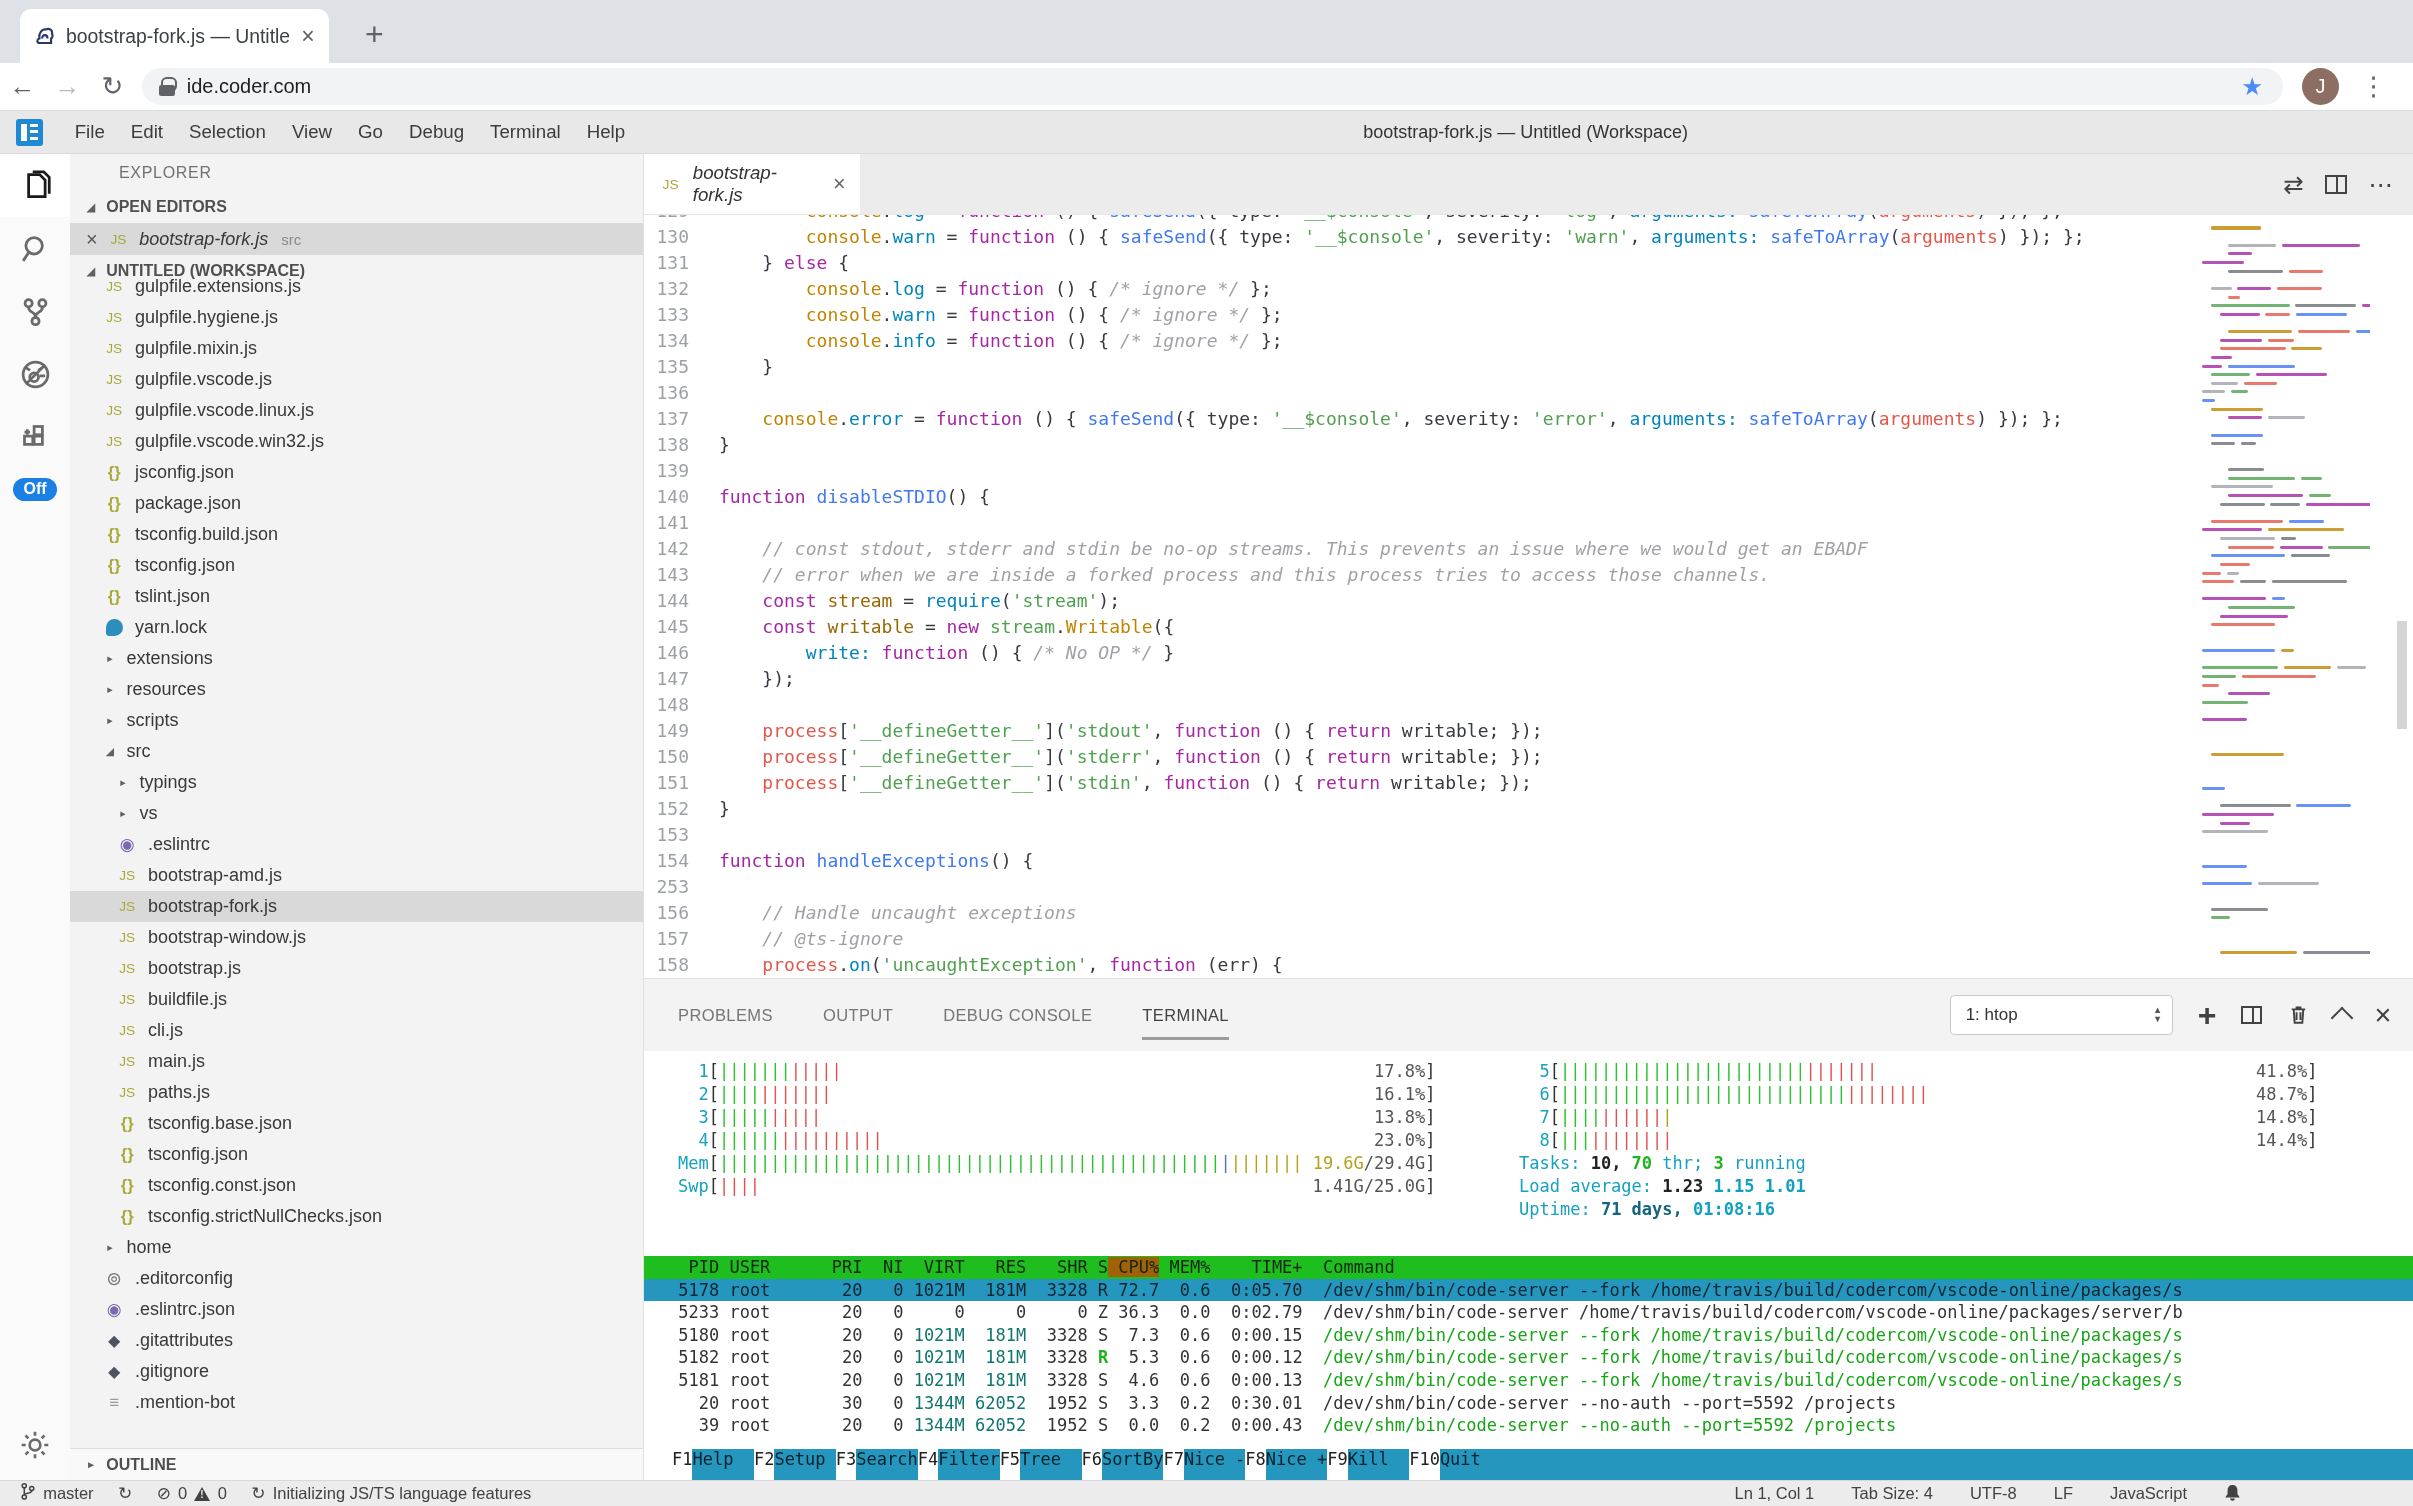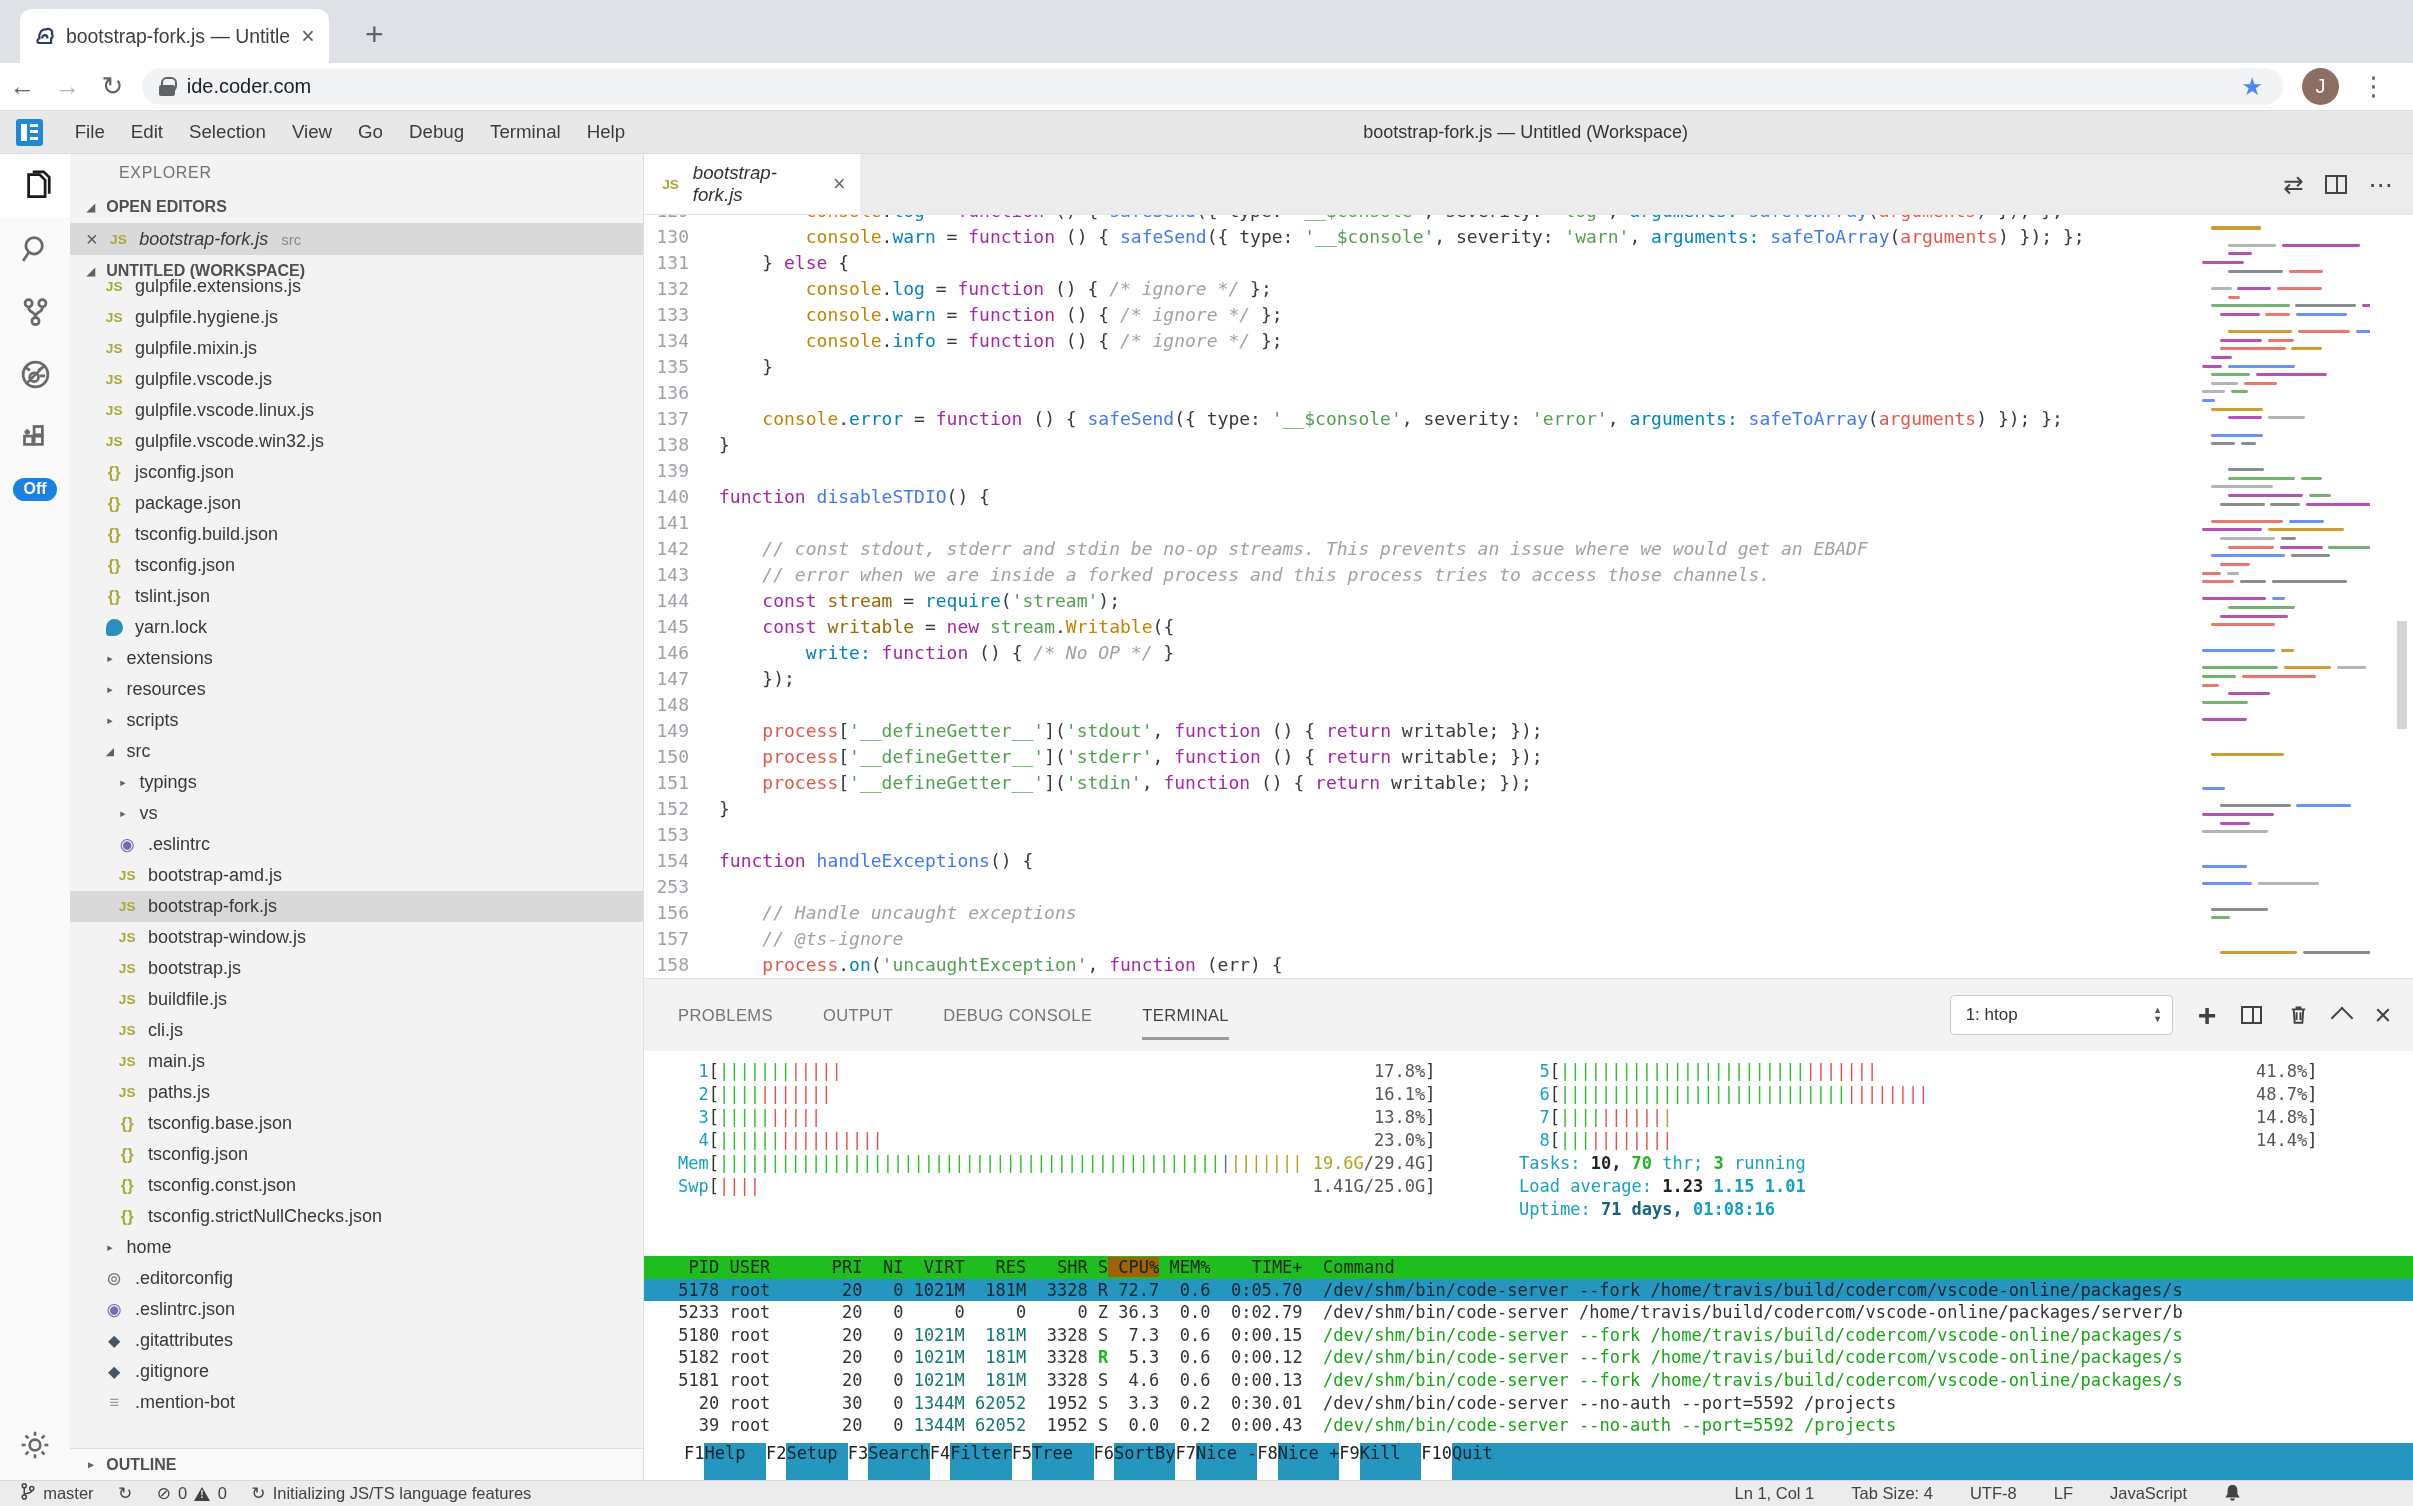--- a/index.html
+++ b/index.html
@@ -55,21 +55,21 @@
   .sec-h{height:32px;display:flex;align-items:center;gap:7.2px;padding-left:13px;font-size:16px;font-weight:bold;color:#4F4F4F}
   .chev{font-size:10.8px;color:#616161;width:16px;text-align:center}
   .oe-item{height:32px;display:flex;align-items:center;gap:8.6px;padding-left:16px;background:#D9D9D9;font-size:18px;color:#383838}
   .oe-close{font-size:20px;color:#555}
   .oe-label{font-style:italic}
   .oe-detail{font-size:15px;color:#8A8A8A;margin-left:4.3px}
   .tree{flex:1;overflow:hidden;margin-top:-16px}
   .trow{height:31px;display:flex;align-items:center;gap:8.6px;font-size:18px;color:#383838;white-space:nowrap}
   .trow.sel{background:#D9D9D9}
   .fi{width:24.4px;text-align:center;flex:0 0 24.4px}
-  .fi-js{color:#A9A93A;font-size:13.7px;font-weight:bold}
+  .fi-js{color:#A9A93A;font-size:13.7px;font-weight:normal}
   .fi-json{color:#A9A93A;font-size:16.5px;font-weight:bold}
   .fi-eslint{color:#7B68AF;font-size:17px}
   .fi-gear{color:#777;font-size:18.7px}
   .fi-git{color:#4A5561;font-size:16px}
   .fi-txt{color:#9a9a9a;font-size:17px}
   .fi-yarn{display:inline-block}
   .fi-yarn i{display:block;width:17px;height:17px;margin:0 auto;background:#2C8EBB;border-radius:50% 50% 50% 20%;}
   .outline{height:32px;border-top:0.7px solid #DDD;display:flex;align-items:center;gap:7.2px;padding-left:13px;
     font-size:16px;font-weight:bold;color:#4F4F4F;background:#F9F9F9}
 
@@ -125,21 +125,21 @@
   .t-cb{color:#12A0C0;font-weight:bold}.t-bb{color:#14647E;font-weight:bold}
   .bt-g{color:#2EC12E}.bt-r{color:#E0524E}.bt-y{color:#B5A21C}.bt-b{color:#4B6FD6}
   .t-y{color:#B5A21C}
   .htable{position:absolute;left:0;right:0;top:205px}
   .hrow{white-space:pre;font:17px/22.6px "DejaVu Sans Mono",monospace;padding-left:24px;overflow:hidden}
   .hrow.hdr{background:#1FBE1F;color:#102810}
   .hs{background:#a16207}
   .hrow.sel{background:#2596BE}
   .hrow.sel span{color:#0D2730}
   .t-cy{color:#0f766e}.t-g2{color:#17A517}
-  .fnbar{position:absolute;left:16px;right:0;bottom:0;height:37px;display:flex;font:17px/21.6px "DejaVu Sans Mono",monospace}
+  .fnbar{position:absolute;left:4px;right:0;bottom:0;height:31px;display:flex;font:17px/21.6px "DejaVu Sans Mono",monospace}
   .fnbar .lead{width:24px;background:#fff}
   .fk-key{background:#fff;color:#222;white-space:pre}
   .fk-label{background:#2596BE;color:#08222B;white-space:pre}
   .fk-fill{flex:1;background:#2596BE}
 
   
   .statusbar{height:26px;background:#ECECEC;border-top:0.7px solid #D8D8D8;display:flex;align-items:center;
     font-size:16.5px;color:#424242;padding:0 172px 0 20px}
   .sb-left{display:flex;align-items:center;gap:24.4px}
   .sb-right{margin-left:auto;display:flex;align-items:center;gap:37px}

